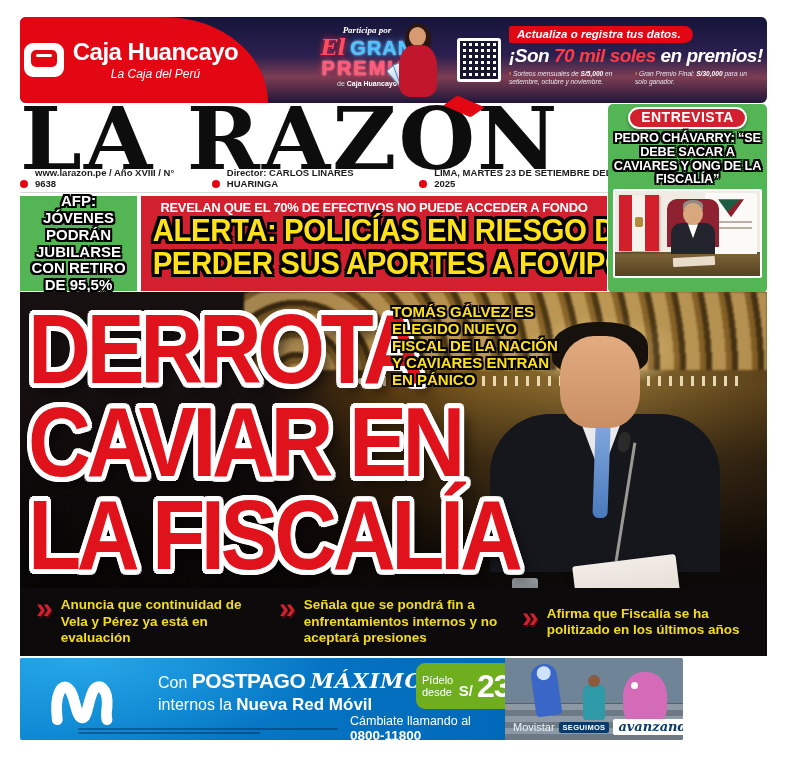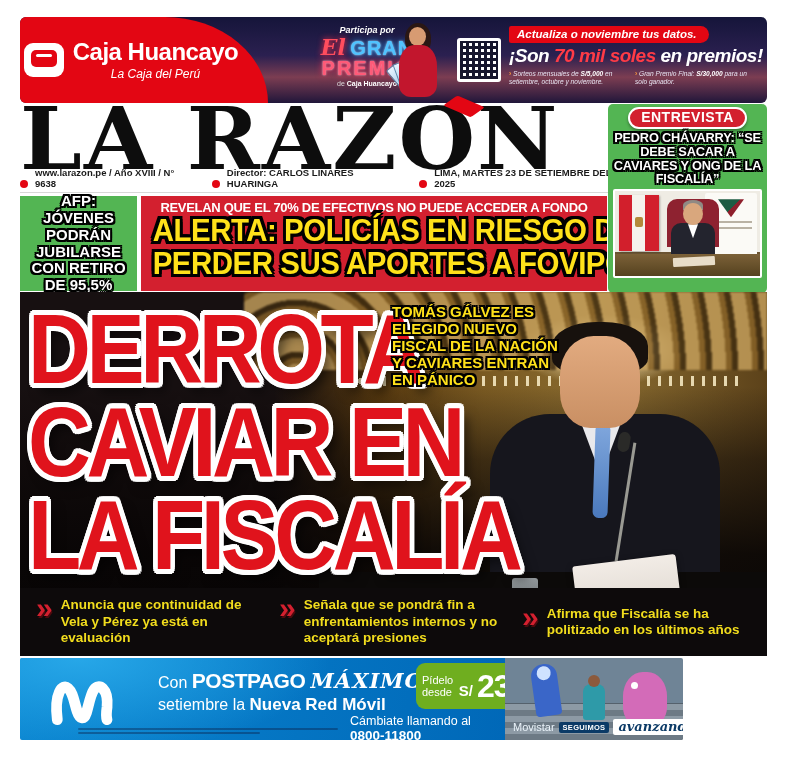--- a/index.html
+++ b/index.html
@@ -15,21 +15,21 @@
   
   .top-banner { position:absolute; left:20px; top:17px; width:747px; height:86px; border-radius:6px; overflow:hidden; display:flex; background:linear-gradient(180deg,#15153a 0%,#2b2050 45%,#7c3d52 70%,#20163a 100%); }
   .tb-left { position:relative; z-index:2; width:248px; background:#e30613; border-top-right-radius:120px 100px; display:flex; align-items:center; justify-content:center; gap:9px; padding-right:26px; }
   .caja-logo { width:40px; height:34px; background:#fff; border-radius:9px; position:relative; flex:0 0 auto; }
   .caja-logo::before { content:""; position:absolute; left:7px; top:7px; width:26px; height:17px; background:#e30613; border-radius:5px; }
   .caja-logo::after { content:""; position:absolute; left:12px; top:11px; width:16px; height:3px; background:#fff; border-radius:2px; }
   .tb-brand-name { color:#fff; font-size:24px; font-weight:bold; letter-spacing:-.5px; line-height:1; }
   .tb-tagline { color:#fff; font-size:12px; font-style:italic; margin-top:3px; text-align:center; }
   .tb-mid { position:relative; flex:1; }
   .promo { position:absolute; left:34px; top:8px; width:130px; text-align:center; }
-  .promo-kicker { color:#fff; font-size:9px; font-weight:bold; font-style:italic; }
+  .promo-kicker { color:#fff; font-size:9px; font-weight:bold; font-style:italic;font-family:Liberation Serif, serif; }
   .promo-l1 { line-height:1; margin-top:1px; }
   .promo-el { color:#ff4d5e; font-size:22px; font-style:italic; font-weight:bold; font-family:"DejaVu Serif", serif; text-shadow:0 0 6px #ff2d48; }
   .promo-gran { color:#4fc3ff; font-size:20px; font-weight:bold; letter-spacing:1px; text-shadow:0 0 7px #2aa7ff,0 0 2px #fff; }
   .promo-premio { color:#ff5a78; font-size:20px; font-weight:bold; letter-spacing:2px; line-height:1; text-shadow:0 0 7px #ff2d55,0 0 2px #fff; }
   .promo-sub { color:#ddd; font-size:7px; margin-top:2px; }
   .promo-sub b { color:#fff; }
   .tb-woman { position:absolute; right:6px; top:6px; width:66px; height:74px; }
   .w-hair { position:absolute; left:20px; top:0; width:26px; height:30px; background:#2a1714; border-radius:50% 50% 40% 40%; }
   .w-face { position:absolute; left:24px; top:4px; width:17px; height:19px; background:#d79b72; border-radius:50%; }
   .w-dress { position:absolute; left:14px; top:22px; width:38px; height:52px; background:#c2162d; border-radius:40% 40% 12px 12px; }
@@ -183,21 +183,21 @@
         </div>
         <div class="w-hair"></div>
           <div class="w-face"></div>
           <div class="w-dress"></div>
       </div>
     </div>
     <div class="tb-qr">
         <i></i>
       </div>
     <div class="tb-right">
-      <div class="tb-cta">Actualiza o noviembre tus datos.</div>
+      <div class="tb-cta">Actualiza o registra tus datos.</div>
       <div class="tb-prize"><span>¡Son </span><em>70 mil soles</em><span> en premios!</span></div>
       <div class="tb-bullets">
         <div class="tb-bullet">
           <span class="arr">›</span>
           <span>Sorteos mensuales de </span><b>S/5,000</b><span> en setiembre, octubre y noviembre.</span>
         </div>
         <div class="tb-bullet">
           <span class="arr">›</span>
           <span>Gran Premio Final: </span><b>S/30,000</b><span> para un solo ganador.</span>
         </div>
@@ -288,21 +288,21 @@
     </div>
   </div>
 
   <div class="mov">
     <div class="mov-left">
       <svg class="mov-logo" width="86" height="58" viewBox="0 0 90 70">
         <path d="M14 60 C10 28 20 16 27 22 C33 27 34 38 38 50 C41 59 46 61 49 52 C52 42 54 30 58 24 C64 15 76 22 74 45 C73 52 73 57 74 60" stroke="#fff" stroke-width="13" fill="none" stroke-linecap="round" stroke-linejoin="round"></path>
       </svg>
       <div class="mov-text">
         <div class="mov-l1"><span>Con </span><b>POSTPAGO </b><em>MÁXIMO</em></div>
-        <div class="mov-l2"><span>setiembre la </span><b>Nueva Red Móvil</b></div>
+        <div class="mov-l2"><span>internos la </span><b>Nueva Red Móvil</b></div>
       </div>
       <div class="mov-price">
         <span class="lbl">Pídelo desde</span>
         <span class="cur">S/</span>
         <span class="int">23</span>
         <span class="dec">.90</span>
       </div>
       <div class="mov-cta"><span>Cámbiate llamando al </span><b>0800-11800</b></div>
       <div class="mov-legal">
           <i></i>

